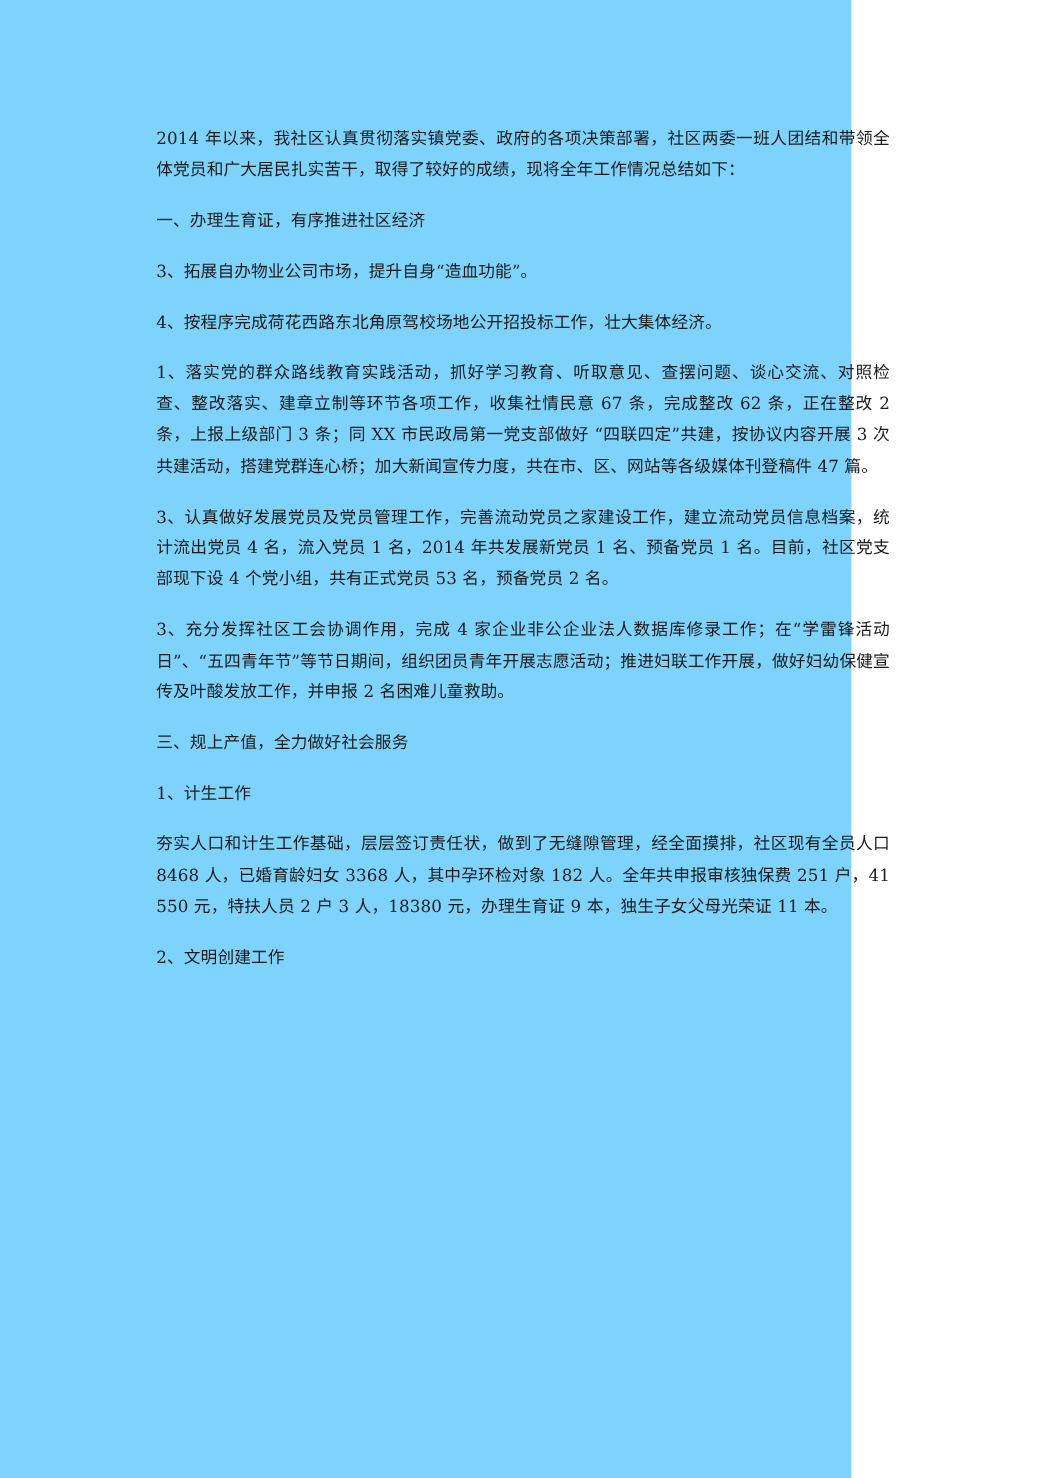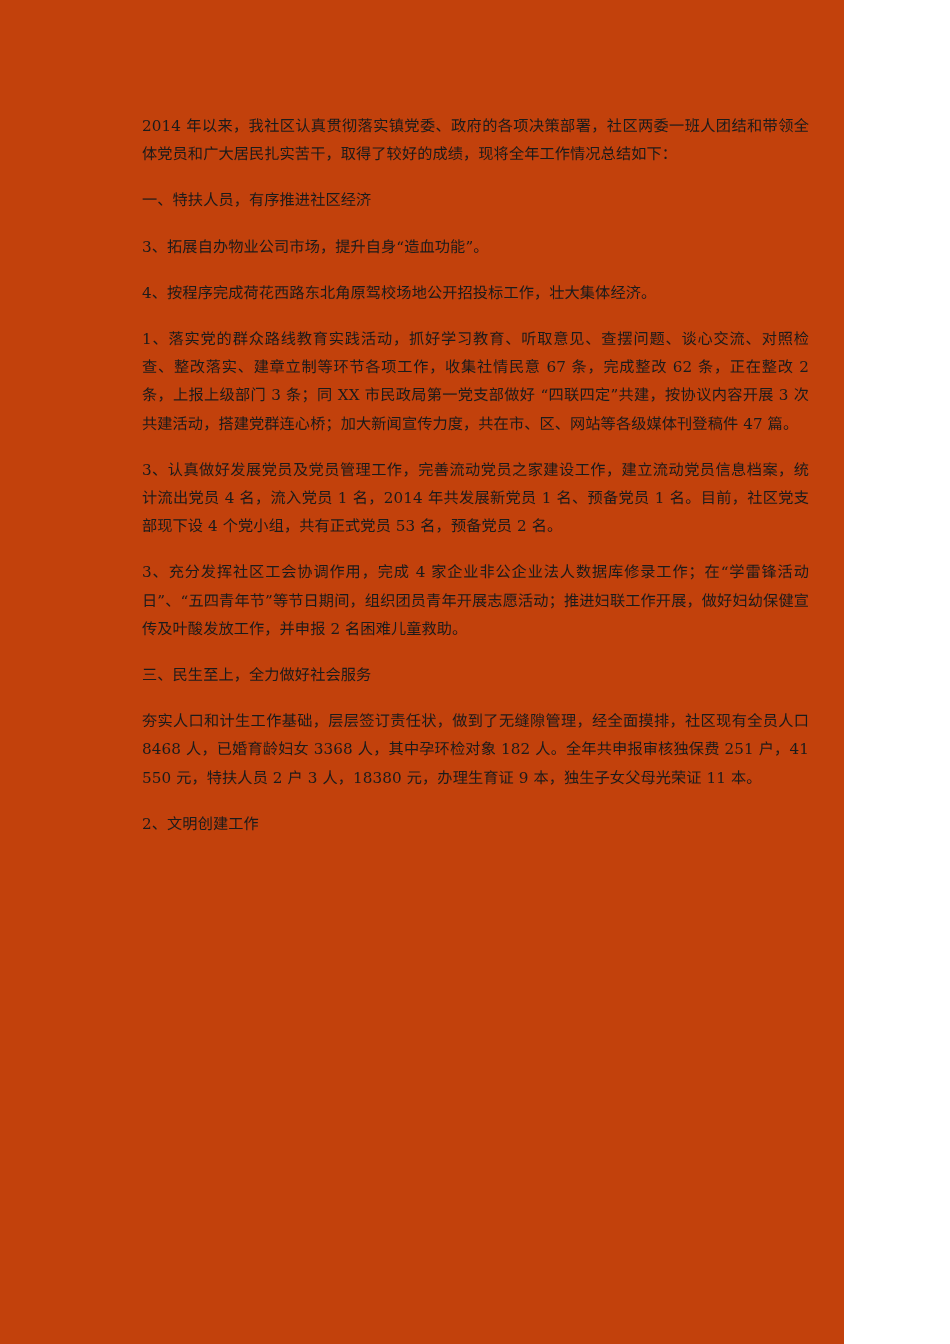--- a/index.html
+++ b/index.html
@@ -10,23 +10,23 @@
   }
   body {
     width: 950px;
     height: 1344px;
     font-family: "DejaVu Serif", "Liberation Serif", serif;
     color: #1a1a1a;
     -webkit-font-smoothing: antialiased;
   }
   .page {
     position: relative;
-    width: 844px;
+    width: 774px;
     height: 1344px;
-    background: #c2410c;
+    background: #7dd3fc;
     box-sizing: border-box;
   }
   .doc-body {
     position: absolute;
     left: 142px;
     top: 112px;
     width: 667px;
   }
   .para {
     font-size: 15.2px;
@@ -46,37 +46,38 @@
   }
 </style>
 </head>
 <body>
 
 <div class="page">
   <div class="doc-body">
 
     <p class="para">2014 年以来，我社区认真贯彻落实镇党委、政府的各项决策部署，社区两委一班人团结和带领全体党员和广大居民扎实苦干，取得了较好的成绩，现将全年工作情况总结如下：</p>
 
-    <p class="para section-heading">一、特扶人员，有序推进社区经济</p>
+    <p class="para section-heading">一、办理生育证，有序推进社区经济</p>
 
 
 
     <p class="para">3、拓展自办物业公司市场，提升自身“造血功能”。</p>
 
     <p class="para">4、按程序完成荷花西路东北角原驾校场地公开招投标工作，壮大集体经济。</p>
 
 
     <p class="para">1、落实党的群众路线教育实践活动，抓好学习教育、听取意见、查摆问题、谈心交流、对照检查、整改落实、建章立制等环节各项工作，收集社情民意 67 条，完成整改 62 条，正在整改 2 条，上报上级部门 3 条；同 XX 市民政局第一党支部做好 “四联四定”共建，按协议内容开展 3 次共建活动，搭建党群连心桥；加大新闻宣传力度，共在市、区、网站等各级媒体刊登稿件 47 篇。</p>
 
 
     <p class="para">3、认真做好发展党员及党员管理工作，完善流动党员之家建设工作，建立流动党员信息档案，统计流出党员 4 名，流入党员 1 名，2014 年共发展新党员 1 名、预备党员 1 名。目前，社区党支部现下设 4 个党小组，共有正式党员 53 名，预备党员 2 名。</p>
 
     <p class="para">3、充分发挥社区工会协调作用，完成 4 家企业非公企业法人数据库修录工作；在“学雷锋活动日”、“五四青年节”等节日期间，组织团员青年开展志愿活动；推进妇联工作开展，做好妇幼保健宣传及叶酸发放工作，并申报 2 名困难儿童救助。</p>
 
-    <p class="para section-heading">三、民生至上，全力做好社会服务</p>
+    <p class="para section-heading">三、规上产值，全力做好社会服务</p>
 
+    <p class="para">1、计生工作</p>
 
     <p class="para">夯实人口和计生工作基础，层层签订责任状，做到了无缝隙管理，经全面摸排，社区现有全员人口 8468 人，已婚育龄妇女 3368 人，其中孕环检对象 182 人。全年共申报审核独保费 251 户，41550 元，特扶人员 2 户 3 人，18380 元，办理生育证 9 本，独生子女父母光荣证 11 本。</p>
 
     <p class="para">2、文明创建工作</p>
 
   </div>
 </div>
 
 </body></html>

